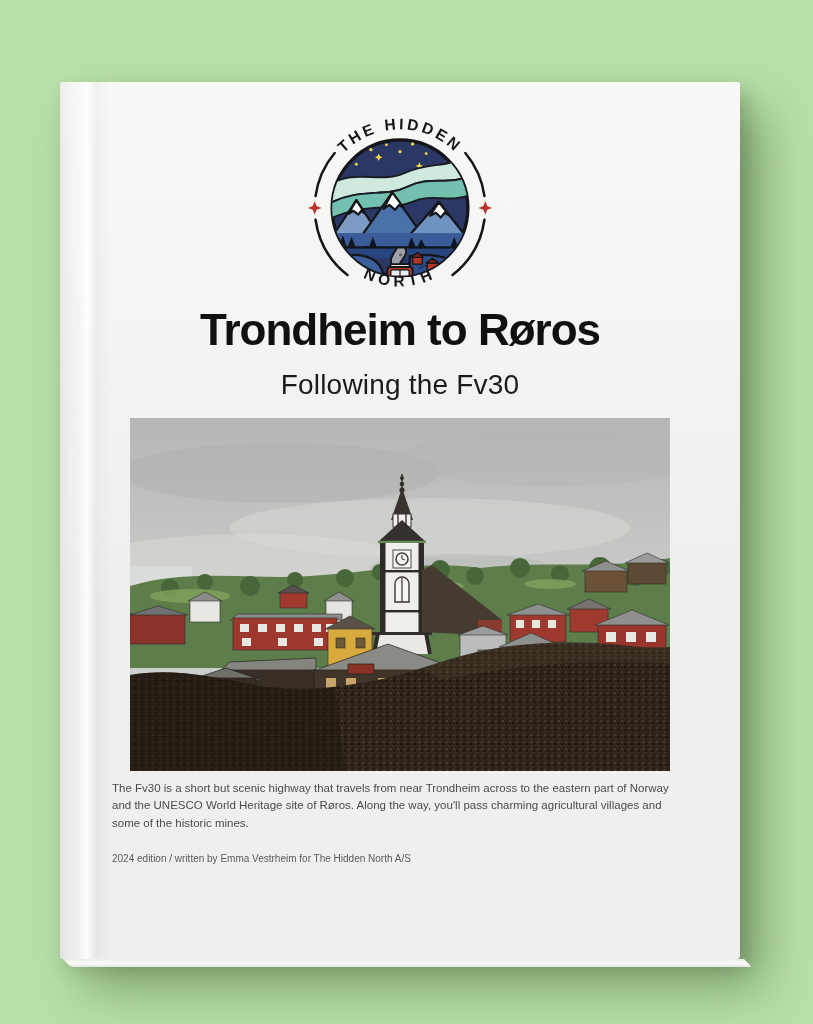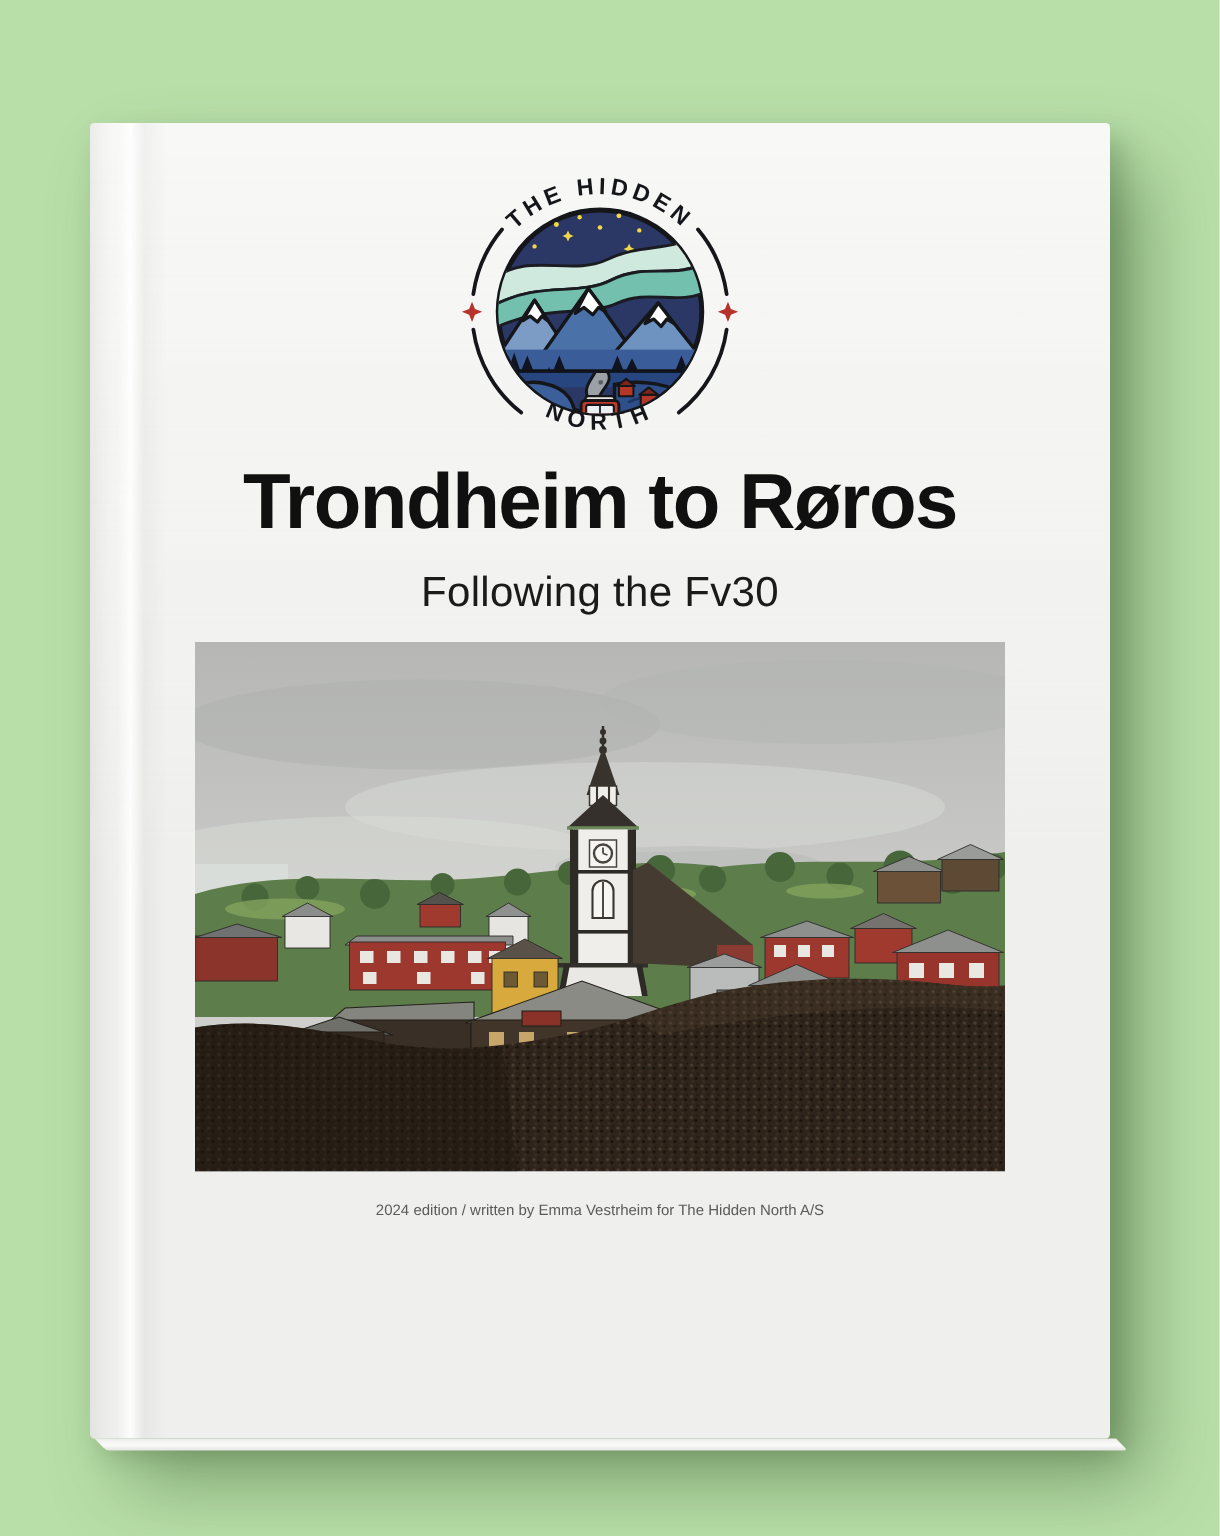--- a/index.html
+++ b/index.html
@@ -45,21 +45,21 @@
     transform-origin:top left;
     border-radius:0 0 2px 2px;
   }
   .content{
     position:absolute; inset:0;
     display:flex; flex-direction:column; align-items:center;
   }
   .logo{display:block; margin-top:27px;}
   .title{
     margin-top:6px;
-    font-size:52px;
+    font-size:44px;
     font-weight:bold;
     letter-spacing:-1px;
     color:var(--ink);
     text-align:center;
   }
   .subtitle{
     margin-top:14px;
     font-size:28px;
     font-weight:normal;
     color:#1b1b1b;
@@ -77,21 +77,21 @@
     font-size:11.5px;
     line-height:1.5;
     color:var(--body-text);
     text-align:left;
   }
   .credit{
     width:576px;
     margin-top:21px;
     font-size:10px;
     color:var(--credit-text);
-    text-align:center;
+    text-align:left;
   }
   .logo text{font-family:"Liberation Sans",sans-serif;font-weight:bold;}
 </style>
 </head>
 <body>
 
 <div class="canvas">
   <div class="page">
     <div class="content">
 
@@ -365,17 +365,18 @@
             <rect x="66" y="260" width="60" height="22" fill="#352b22"></rect>
           </g>
 
           <path id="heapPath" d="M0 257 C40 250 80 258 120 266 C150 272 180 272 210 268 C240 264 262 260 292 250
                    C322 240 352 231 382 228 C412 224 452 223 490 227 C515 230 530 230 540 229 L540 353 L0 353 Z" fill="url(#gravel)"></path>
           <path d="M0 257 C40 250 80 258 120 266 C150 272 175 273 205 270 L215 353 L0 353 Z" fill="#1d150f" opacity=".5"></path>
           <path d="M292 250 C322 240 352 231 382 228 C412 224 452 223 490 227 C515 230 530 230 540 229 L540 246 C490 240 400 244 310 262 Z" fill="#5a4836" opacity=".28"></path>
         </g>
       </svg>
 
+      <p class="description">The Fv30 is a short but scenic highway that travels from near Trondheim across to the eastern part of Norway and the UNESCO World Heritage site of Røros. Along the way, you'll pass charming agricultural villages and some of the historic mines.</p>
       <div class="credit">2024 edition / written by Emma Vestrheim for The Hidden North A/S</div>
 
     </div>
   </div>
 </div>
 
 </body></html>

